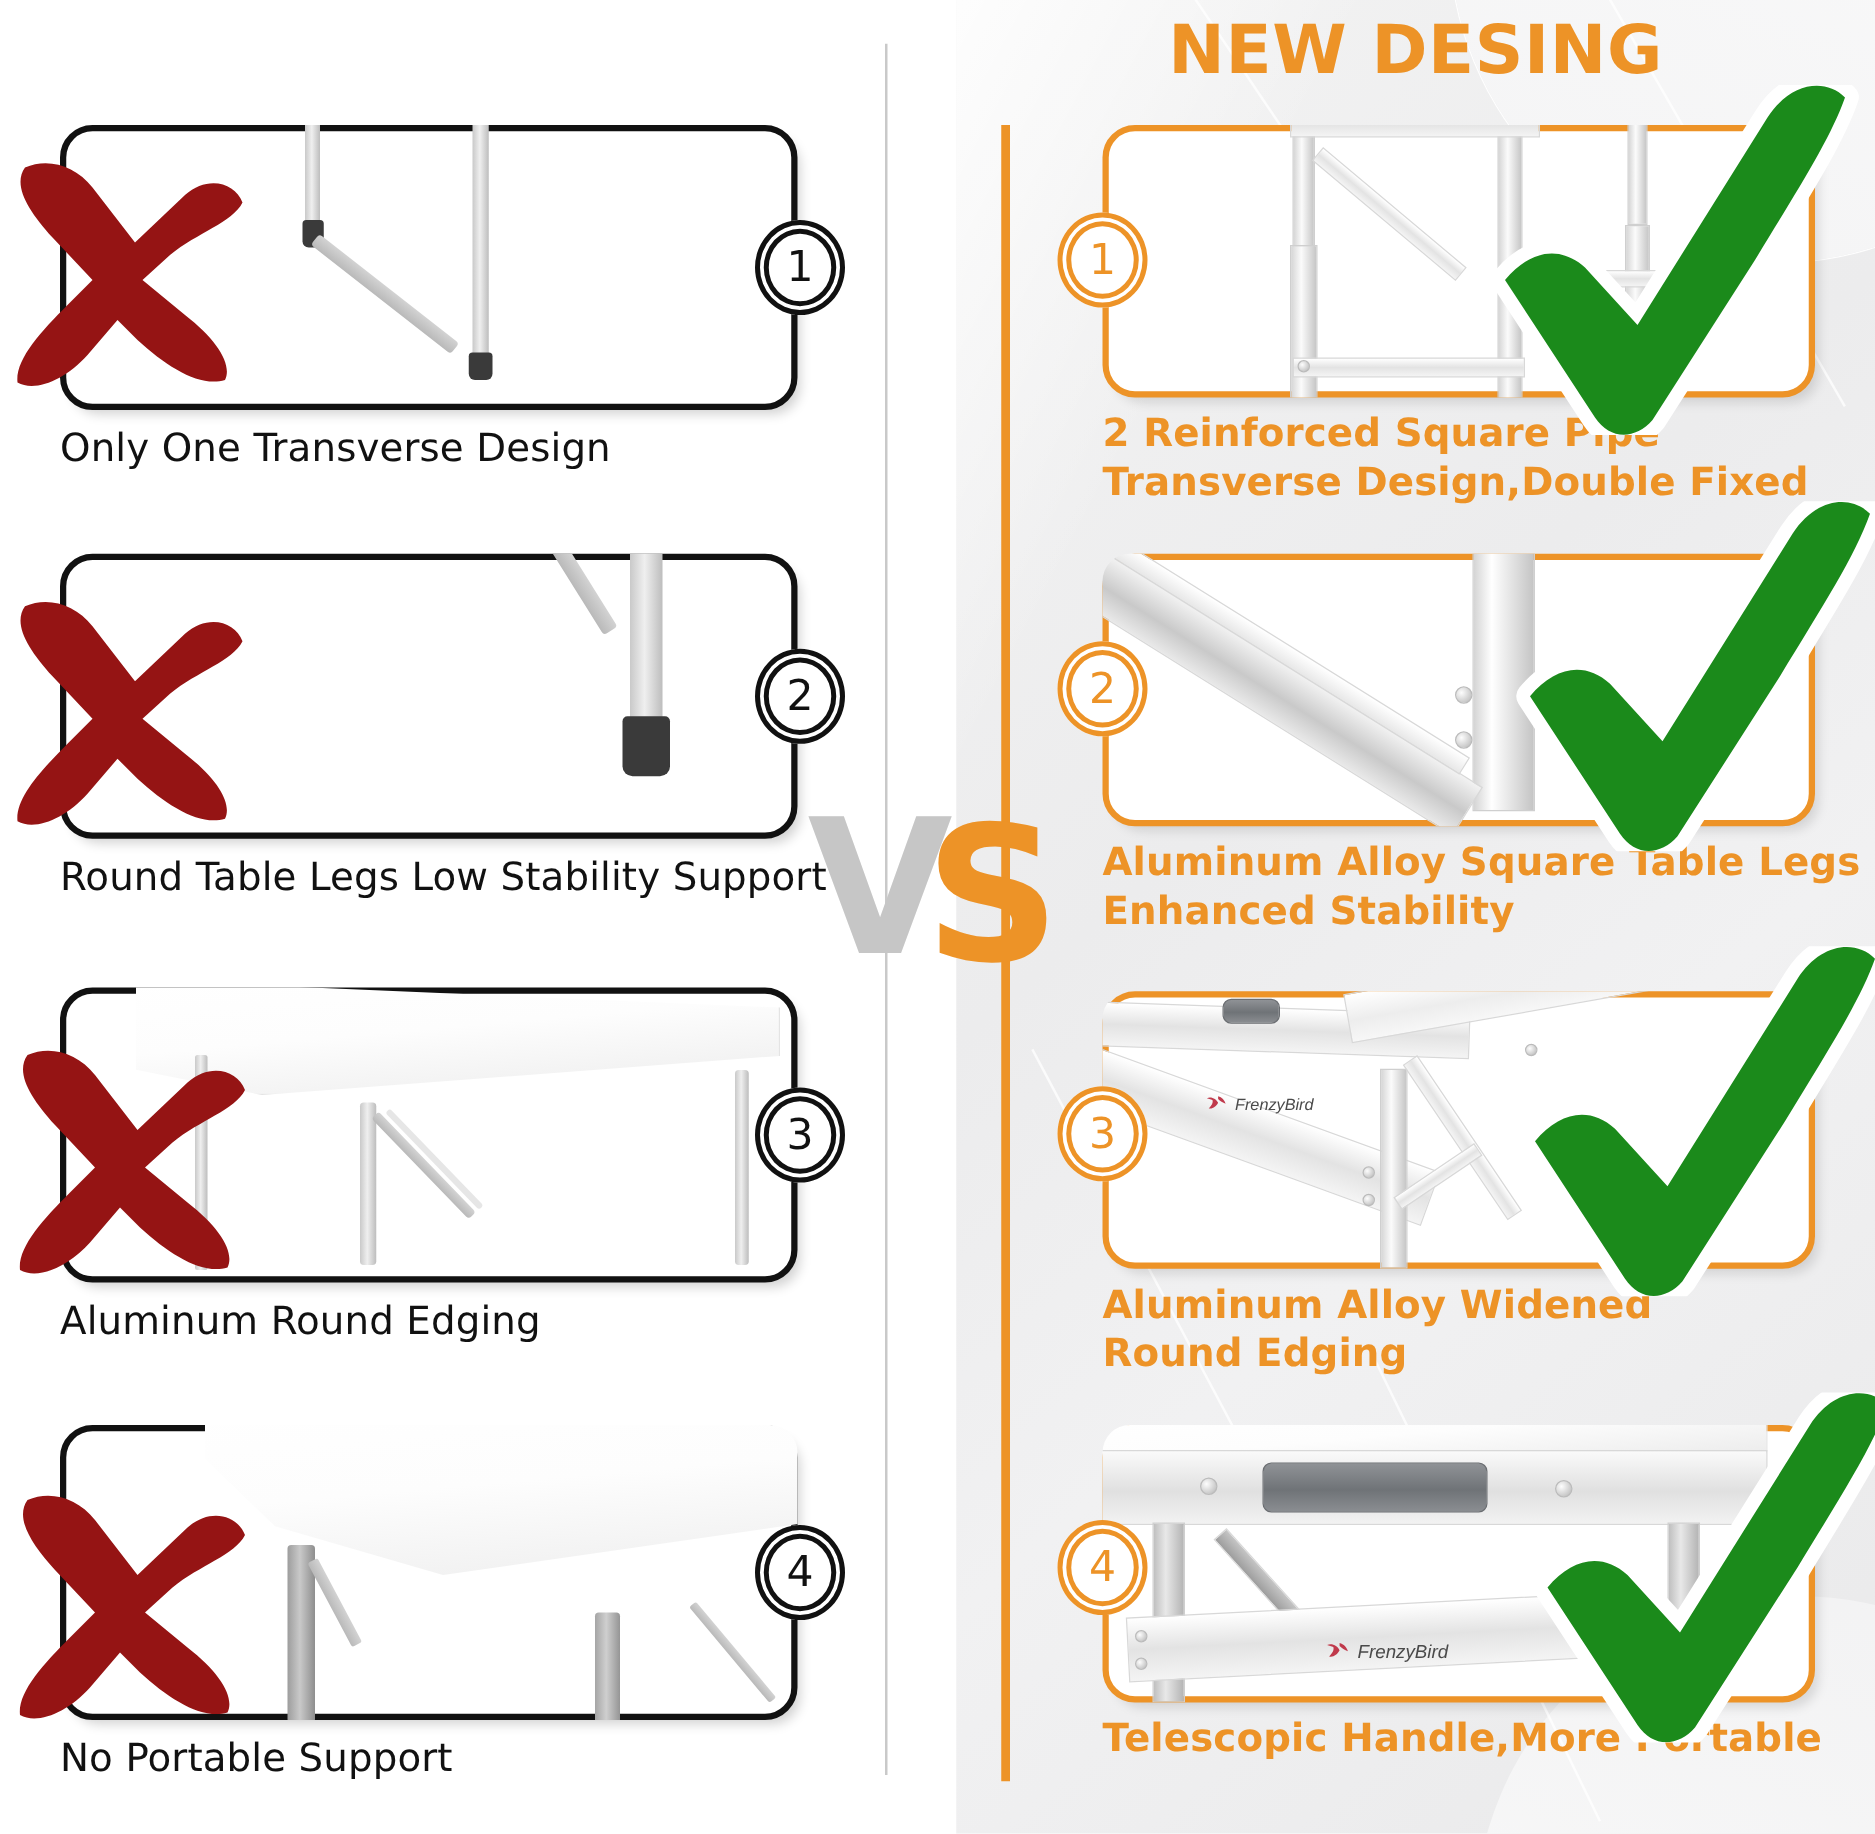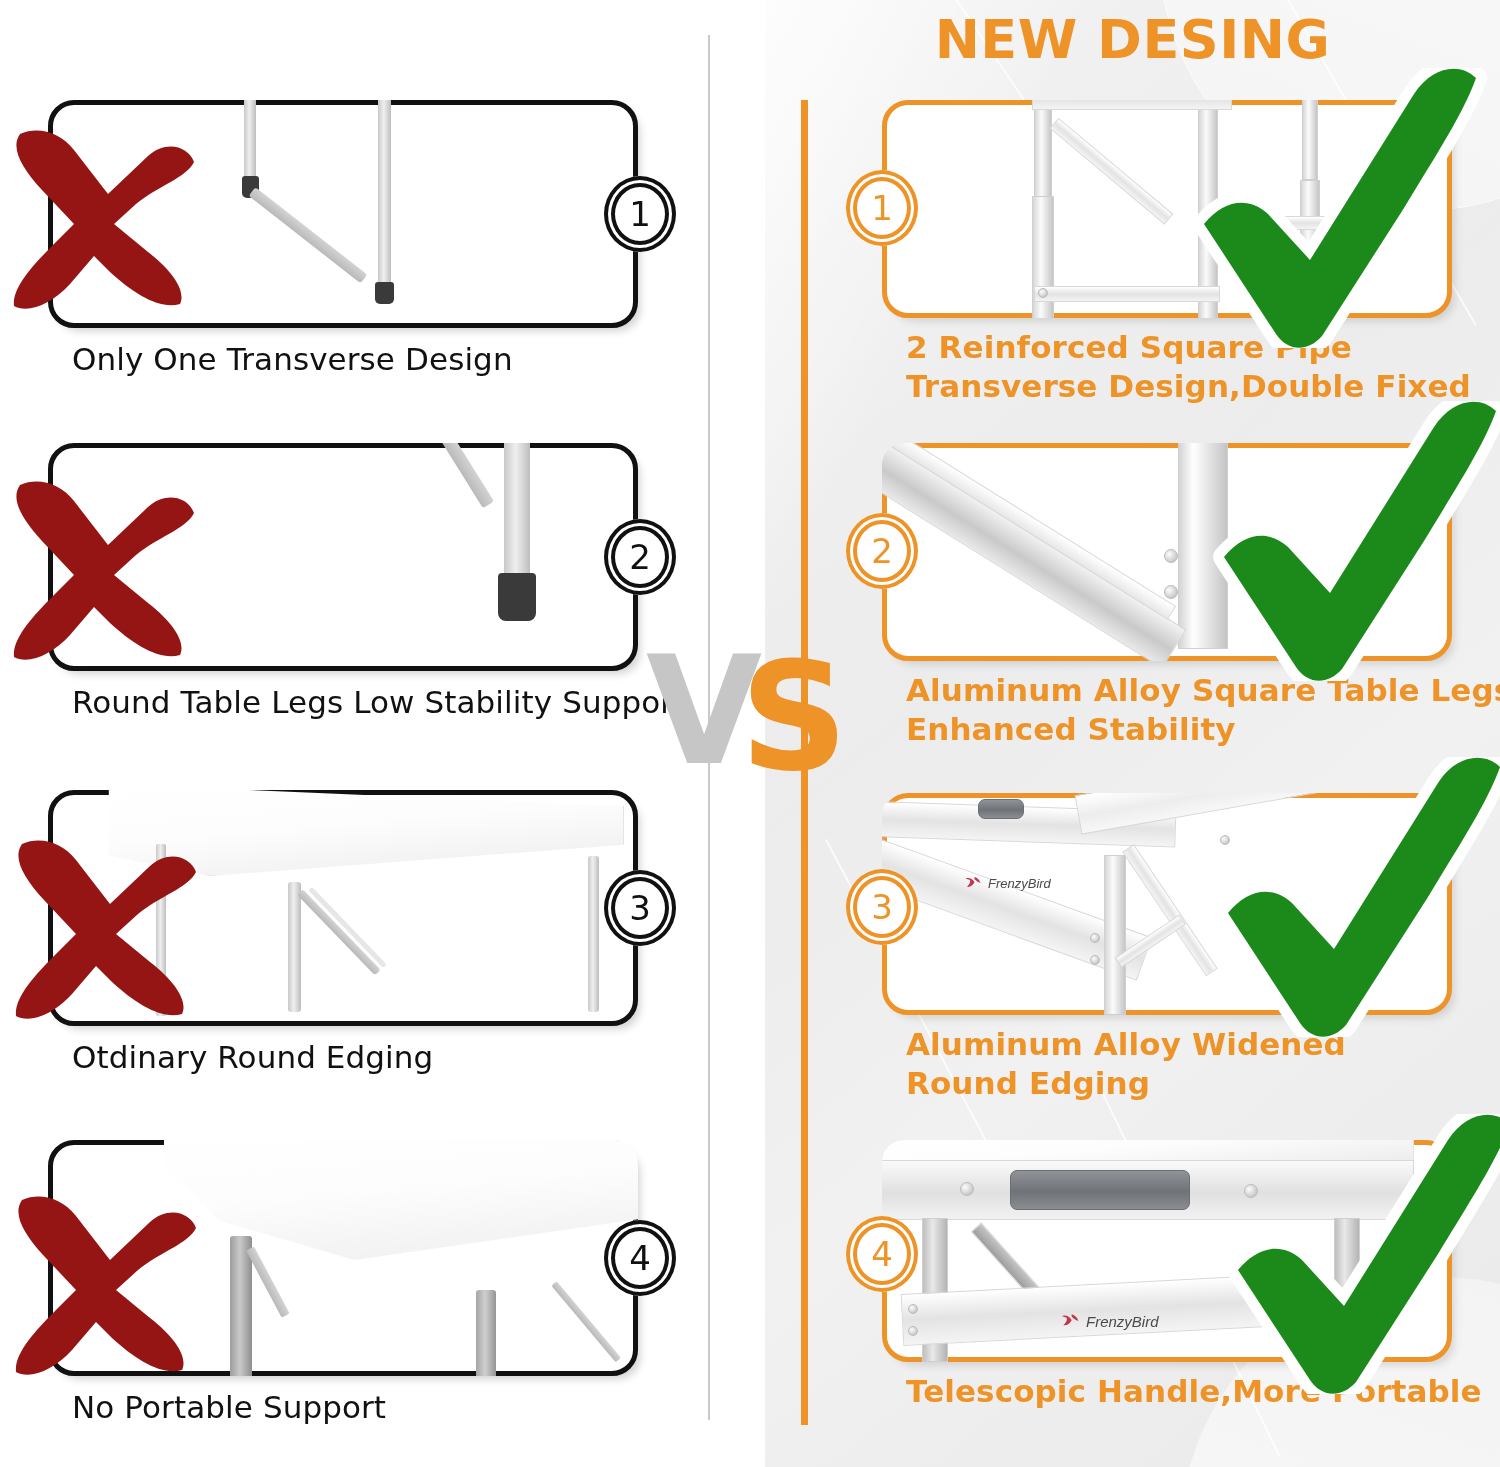--- a/index.html
+++ b/index.html
@@ -134,21 +134,20 @@
     box-shadow: 6px 7px 9px -4px rgba(0,0,0,0.13);
   }
 
   
   .caption {
     position: absolute;
     font-size: 31px;
     line-height: 1.26;
     font-family: "DejaVu Sans", sans-serif;
     white-space: pre-line;
-    margin-left: 24px;
   }
   .left-card .caption  { color: #111111; font-weight: 400; letter-spacing: 0.1px; }
   .right-card .caption { color: #ed9327; font-weight: 700; letter-spacing: 0.1px; }
 
   
   .badge {
     position: absolute;
     width: 72px; height: 76px;
     border-radius: 50%;
     box-sizing: border-box;
@@ -304,21 +303,21 @@
       <div class="badge badge-dark" style="left:556px; top:80px;">
         <span class="ring-outer"></span>
         <span class="ring-inner"></span>
         <span class="num">3</span>
       </div>
       <div class="x-mark" style="left:-38px; top:40px; width:200px; height:190px;">
         <svg viewBox="0 0 200 190" width="200" height="190" aria-hidden="true">
           <path d="M12 14 C30 6 52 12 66 30 L100 74 L140 36 C158 20 180 26 186 42 C178 58 150 66 128 84 L106 104 L140 132 C166 152 178 172 172 184 C152 190 126 174 102 152 L86 136 L62 164 C44 184 20 194 6 186 C4 168 24 146 46 124 L66 104 L34 70 C14 48 2 28 12 14 Z" fill="#951414"></path>
         </svg>
       </div>
-      <div class="caption" style="left:0px; top:248px; width:600px;">Otdinary Round Edging</div>
+      <div class="caption" style="left:0px; top:248px; width:600px;">Aluminum Round Edging</div>
     </div>
 
     <div class="card left-card" style="left:48px; top:1140px; width:590px; height:236px;">
       <div class="frame"></div>
       <div class="art">
         <div class="tabletop" style="left:60px; top:-18px; width:560px; height:150px;
              border-radius:6px 6px 30px 10px;
              clip-path: polygon(10% 0, 100% 12%, 100% 62%, 44% 92%, 20% 66%, 10% 30%);"></div>
         <div class="leg" style="left:182px; top:96px; width:22px; height:142px; border-radius:3px; background:linear-gradient(90deg,#9d9d9d,#c9c9c9 45%,#8e8e8e);"></div>
         <div class="leg" style="left:428px; top:150px; width:20px; height:92px; border-radius:3px; background:linear-gradient(90deg,#a5a5a5,#cfcfcf 45%,#959595);"></div>

